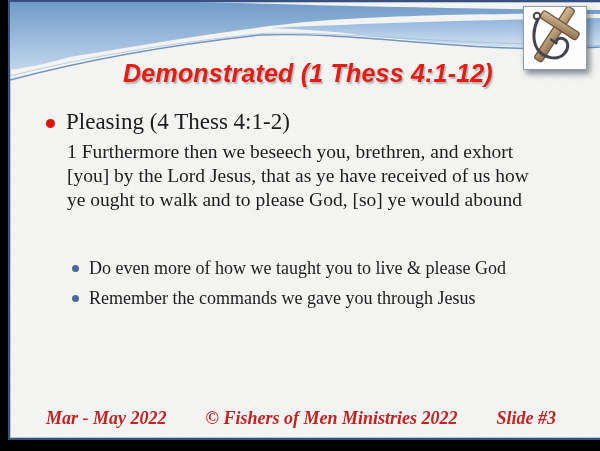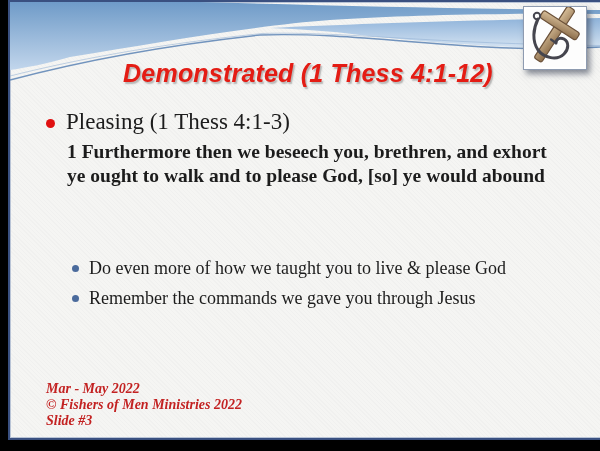--- a/index.html
+++ b/index.html
@@ -55,32 +55,32 @@
   }
   .dot.red{width:9px;height:9px;background:#e01010;margin:11px 11px 0 0;}
   .dot.blue{width:7px;height:7px;background:#4a6a9c;margin:9px 10px 0 0;}
   .bullet-text{
     font-size:23px;color:#1c1c1c;line-height:1.2;
   }
   .scripture{
     position:absolute;left:57px;top:138px;width:530px;
     font-size:19.5px;line-height:24px;color:#1c1c1c;
   }
-  .scripture div{white-space:nowrap;font-weight:bold;}
+  .scripture div{white-space:nowrap;}
   .sub-bullets{
     position:absolute;left:62px;top:254px;width:520px;
   }
   .sub-row{display:flex;align-items:flex-start;margin-bottom:5px;}
   .sub-text{font-size:18px;color:#1c1c1c;line-height:1.4;}
   
   .footer{
     position:absolute;left:36px;right:46px;bottom:9px;
-    display:flex;justify-content:space-between;align-items:flex-start;
+    display:flex;justify-content:space-between;align-items:flex-end;
     font-weight:bold;font-style:italic;
-    font-size:14px;color:#c32222;flex-direction:column;
+    font-size:18px;color:#c32222;
   }
 </style>
 </head>
 <body>
 
 <div class="slide">
 
   <div class="banner">
     <svg viewBox="0 0 592 80" preserveAspectRatio="none">
       <defs>
@@ -117,25 +117,26 @@
       <circle cx="13" cy="9" r="3.2" fill="none" stroke="#45454e" stroke-width="2"></circle>
       <path d="M14,12 C9,22 8,34 14,43 C20,51 33,54 40,47 C45,42 45,35 40,32 C36,30 32,32 32,36" fill="none" stroke="#45454e" stroke-width="3" stroke-linecap="round"></path>
       <path d="M32,36 L27,32.5" fill="none" stroke="#45454e" stroke-width="2.2" stroke-linecap="round"></path>
     </svg>
   </div>
 
   <div class="title">Demonstrated (1 Thess 4:1-12)</div>
 
   <div class="bullet-row">
     <span class="dot red"></span>
-    <span class="bullet-text">Pleasing (1 Thess 4:1-3)</span>
+    <span class="bullet-text">Pleasing (4 Thess 4:1-2)</span>
   </div>
 
   <div class="scripture">
     <div>1 Furthermore then we beseech you, brethren, and exhort</div>
+    <div>[you] by the Lord Jesus, that as ye have received of us how</div>
     <div>ye ought to walk and to please God, [so] ye would abound</div>
   </div>
 
   <div class="sub-bullets">
     <div class="sub-row">
       <span class="dot blue"></span>
       <span class="sub-text">Do even more of how we taught you to live &amp; please God</span>
     </div>
     <div class="sub-row">
       <span class="dot blue"></span>

